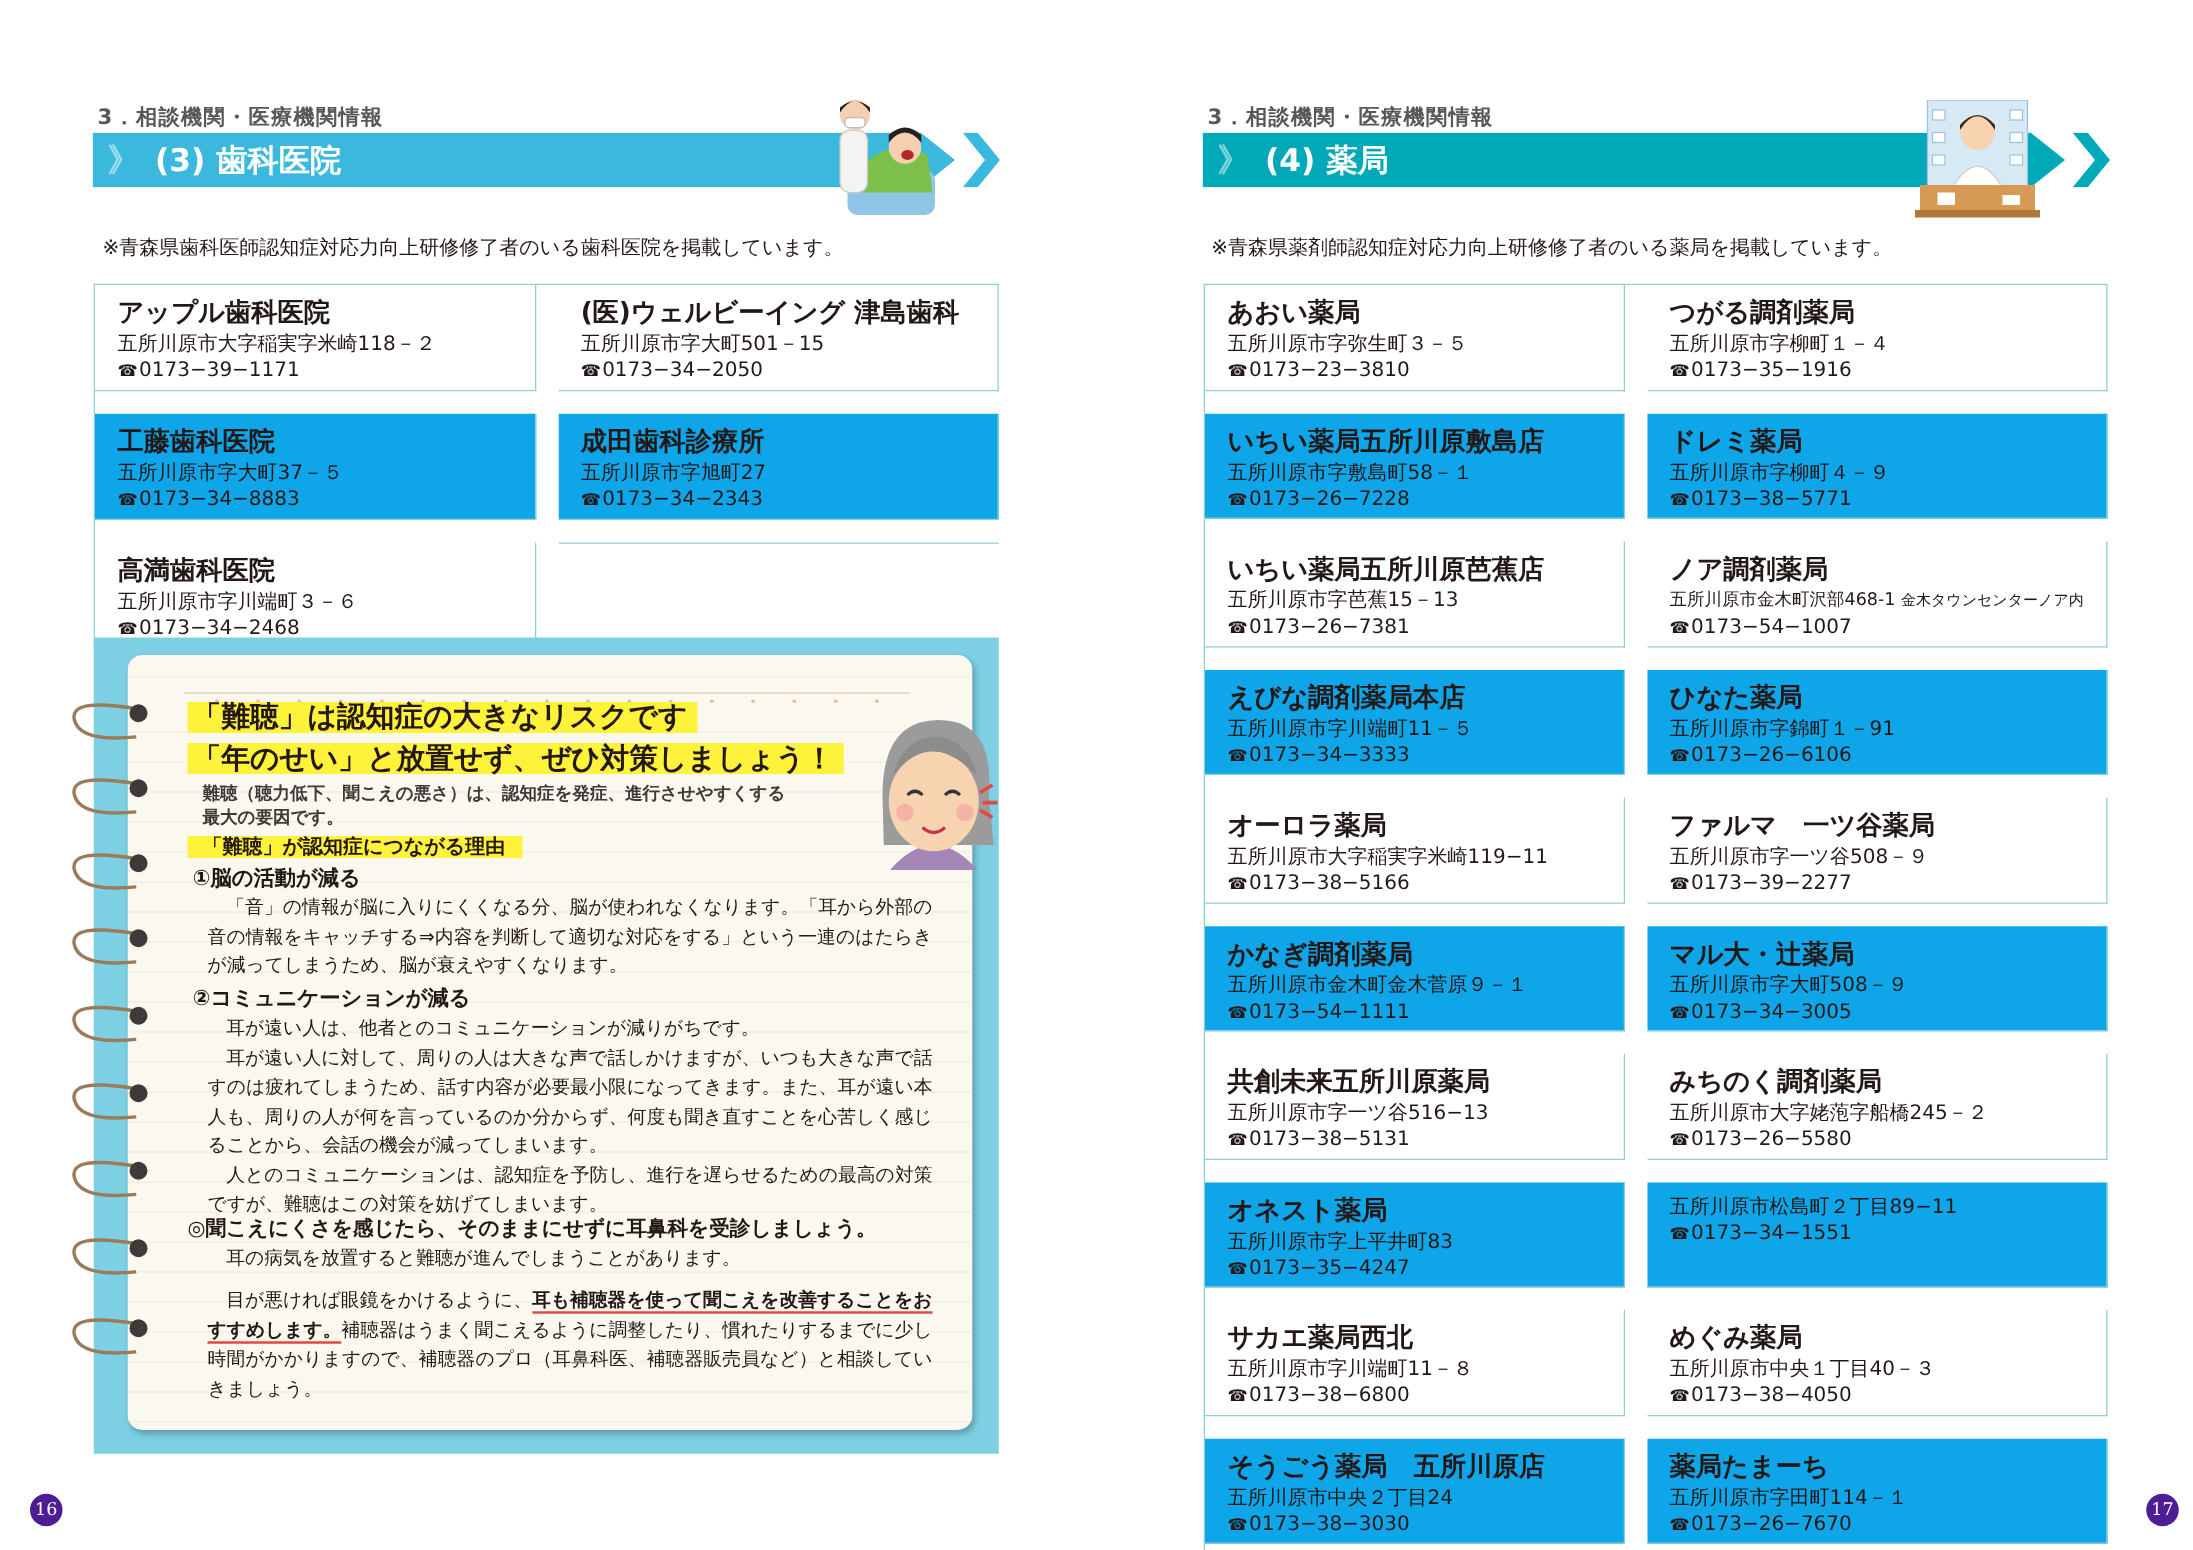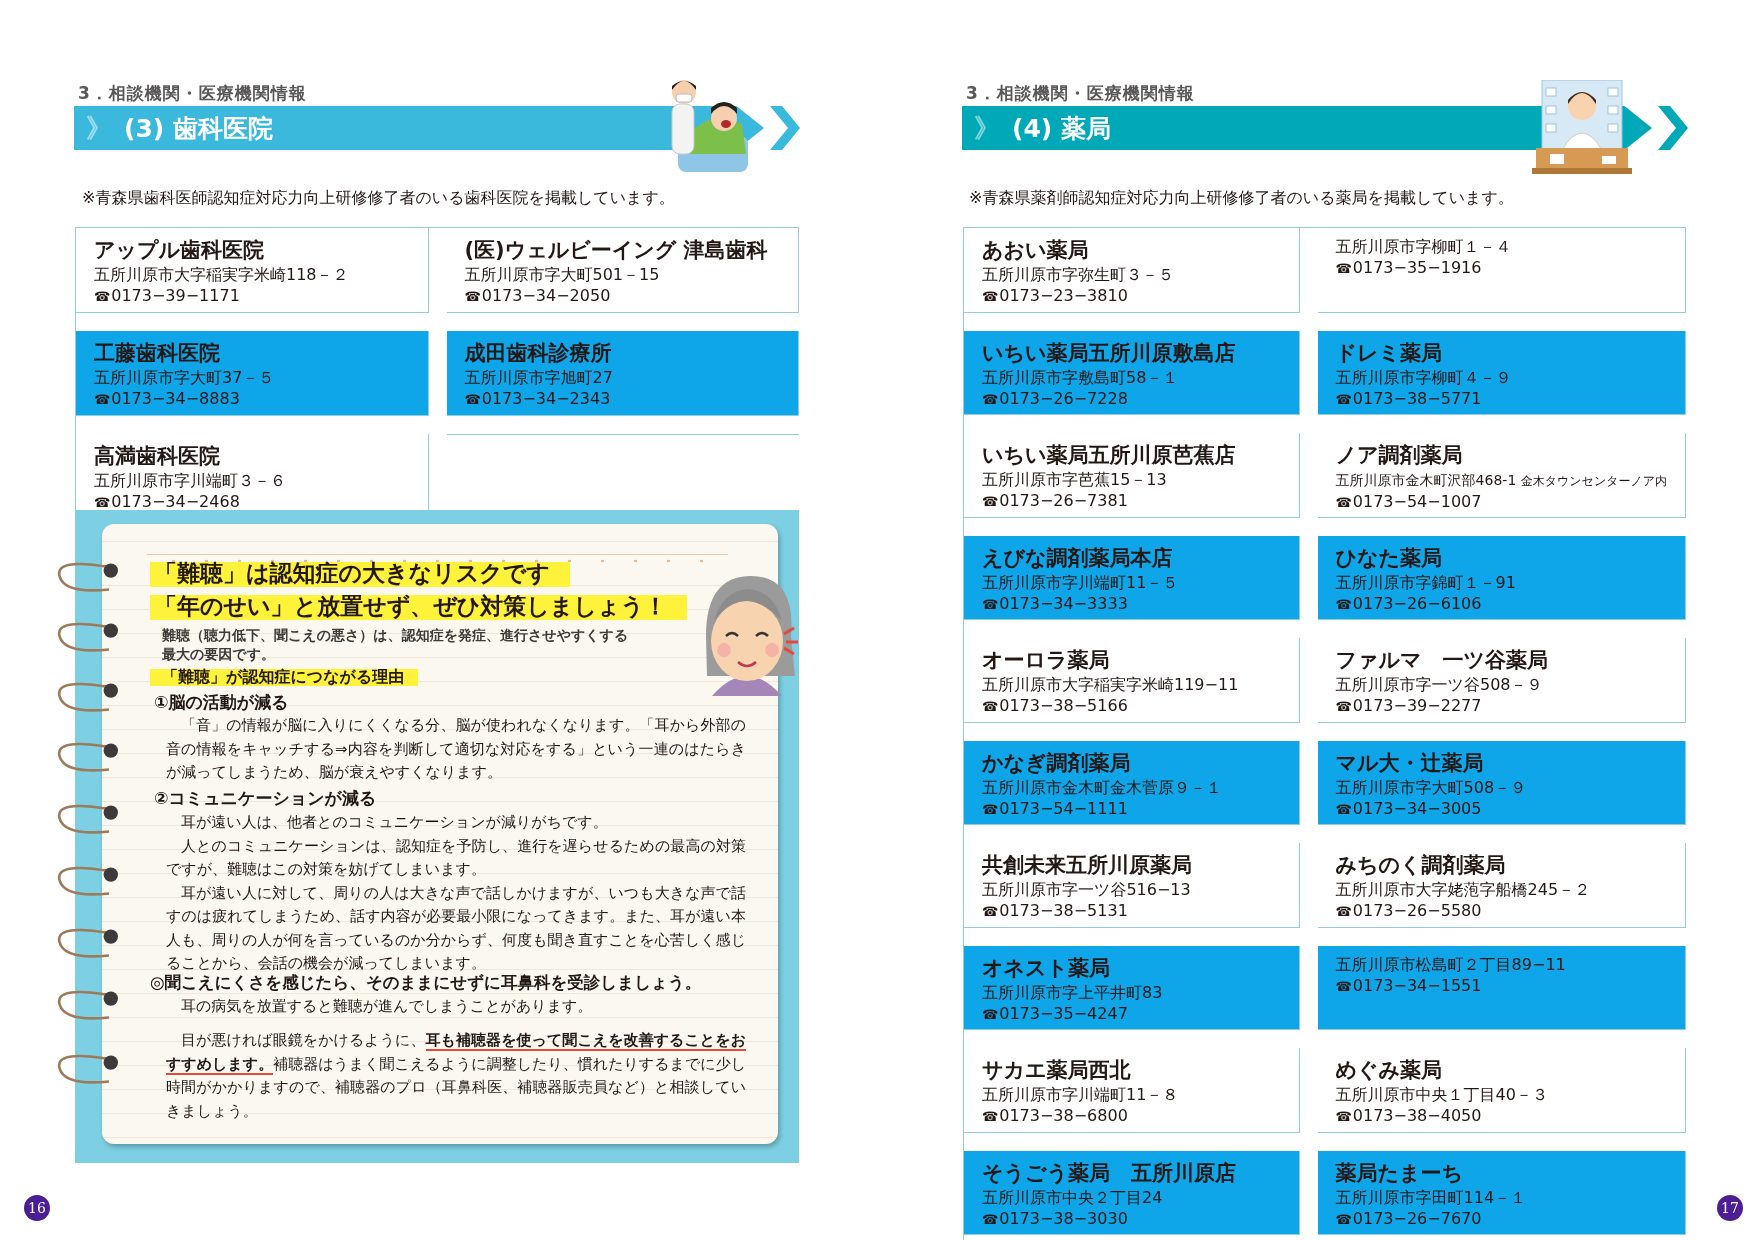--- a/index.html
+++ b/index.html
@@ -48,21 +48,21 @@
   .paper { position: absolute; left: 27px; top: 14px; width: 676px; height: 620px; background: #fbf8ef; border-radius: 12px;
     box-shadow: 2px 3px 5px rgba(0,0,0,0.25);
     background-image: repeating-linear-gradient(to bottom, transparent 0, transparent 23px, #efe8da 23px, #efe8da 24px);
     background-position: 0 38px; }
   .paper-topline { position: absolute; left: 45px; right: 50px; top: 30px; border-top: 1px solid #e8c9ae; }
   .paper-dots { position: absolute; left: 55px; right: 50px; top: 35px; height: 4px;
     background-image: radial-gradient(circle, #e9b890 1.2px, transparent 1.6px); background-size: 33px 4px; }
 
   .ring { position: absolute; left: -50px; width: 80px; height: 36px; }
 
-  .headline { position: absolute; left: 48px; font-size: 23px; font-weight: bold; color: #231815; padding: 0 20px 0 4px;
+  .headline { position: absolute; left: 48px; font-size: 23px; font-weight: bold; color: #231815; padding: 0 8px 0 4px;
     background: linear-gradient(to bottom, transparent 12%, #fff23b 12%, #fff23b 92%, transparent 92%); white-space: nowrap; }
   .lead { position: absolute; left: 60px; width: 480px; font-size: 14px; line-height: 19px; font-weight: bold; color: #3e3a39; }
   .subhead { position: absolute; left: 48px; font-size: 16px; font-weight: bold; padding: 0 14px 0 12px;
     background: linear-gradient(to bottom, transparent 10%, #fff23b 10%, #fff23b 92%, transparent 92%); }
   .point { position: absolute; left: 52px; font-size: 17px; font-weight: bold; }
   .body { position: absolute; left: 64px; width: 580px; font-size: 15px; line-height: 23.5px; color: #231815; text-align: justify; }
   .body p { text-indent: 1em; }
   .emph { font-weight: bold; border-bottom: 2px solid #e4483f; }
   .callout { position: absolute; left: 48px; font-size: 16.5px; font-weight: bold; white-space: nowrap; }
 
@@ -137,22 +137,22 @@
       <div class="headline" style="top:67px;">「年のせい」と放置せず、ぜひ対策しましょう！</div>
       <div class="lead" style="top:102px;">難聴（聴力低下、聞こえの悪さ）は、認知症を発症、進行させやすくする最大の要因です。</div>
       <div class="subhead" style="top:143px;">「難聴」が認知症につながる理由</div>
       <div class="point" style="top:167px;">①脳の活動が減る</div>
       <div class="body" style="top:190px;">
           <p>「音」の情報が脳に入りにくくなる分、脳が使われなくなります。「耳から外部の音の情報をキャッチする⇒内容を判断して適切な対応をする」という一連のはたらきが減ってしまうため、脳が衰えやすくなります。</p>
         </div>
       <div class="point" style="top:263px;">②コミュニケーションが減る</div>
       <div class="body" style="top:287px;">
         <p>耳が遠い人は、他者とのコミュニケーションが減りがちです。</p>
+        <p>耳が遠い人に対して、周りの人は大きな声で話しかけますが、いつも大きな声で話すのは疲れてしまうため、話す内容が必要最小限になってきます。また、耳が遠い本人も、周りの人が何を言っているのか分からず、何度も聞き直すことを心苦しく感じることから、会話の機会が減ってしまいます。</p>
         <p>人とのコミュニケーションは、認知症を予防し、進行を遅らせるための最高の対策ですが、難聴はこの対策を妨げてしまいます。</p>
-        <p>耳が遠い人に対して、周りの人は大きな声で話しかけますが、いつも大きな声で話すのは疲れてしまうため、話す内容が必要最小限になってきます。また、耳が遠い本人も、周りの人が何を言っているのか分からず、何度も聞き直すことを心苦しく感じることから、会話の機会が減ってしまいます。</p>
       </div>
       <div class="callout" style="top:448px;">◎聞こえにくさを感じたら、そのままにせずに耳鼻科を受診しましょう。</div>
       <div class="body" style="top:471px;">
           <p>耳の病気を放置すると難聴が進んでしまうことがあります。</p>
         </div>
       <div class="body" style="top:505px;">
         <p><span>目が悪ければ眼鏡をかけるように、</span><span class="emph">耳も補聴器を使って聞こえを改善することをおすすめします。</span><span>補聴器はうまく聞こえるように調整したり、慣れたりするまでに少し時間がかかりますので、補聴器のプロ（耳鼻科医、補聴器販売員など）と相談していきましょう。</span></p>
       </div>
 
       <svg class="grandma" viewBox="0 0 110 140">
@@ -241,20 +241,21 @@
 
   <div class="note">※青森県薬剤師認知症対応力向上研修修了者のいる薬局を掲載しています。</div>
 
   <div class="grid">
     <div class="cell">
         <div class="cell-name">あおい薬局</div>
         <div class="cell-addr">五所川原市字弥生町３－５</div>
         <div class="cell-tel"><span class="tel-icon">☎</span><span>0173−23−3810</span></div>
       </div>
     <div class="cell">
+        <div class="cell-name">つがる調剤薬局</div>
         <div class="cell-addr">五所川原市字柳町１－４</div>
         <div class="cell-tel"><span class="tel-icon">☎</span><span>0173−35−1916</span></div>
       </div>
 
     <div class="cell shade">
         <div class="cell-name">いちい薬局五所川原敷島店</div>
         <div class="cell-addr">五所川原市字敷島町58－１</div>
         <div class="cell-tel"><span class="tel-icon">☎</span><span>0173−26−7228</span></div>
       </div>
     <div class="cell shade">

